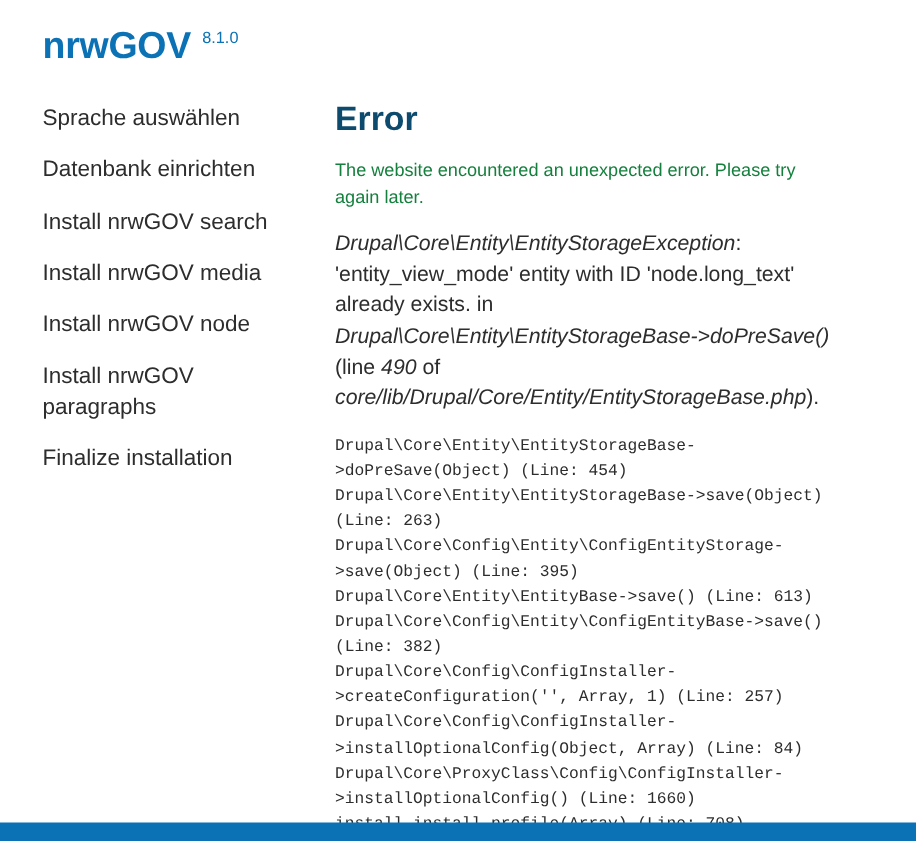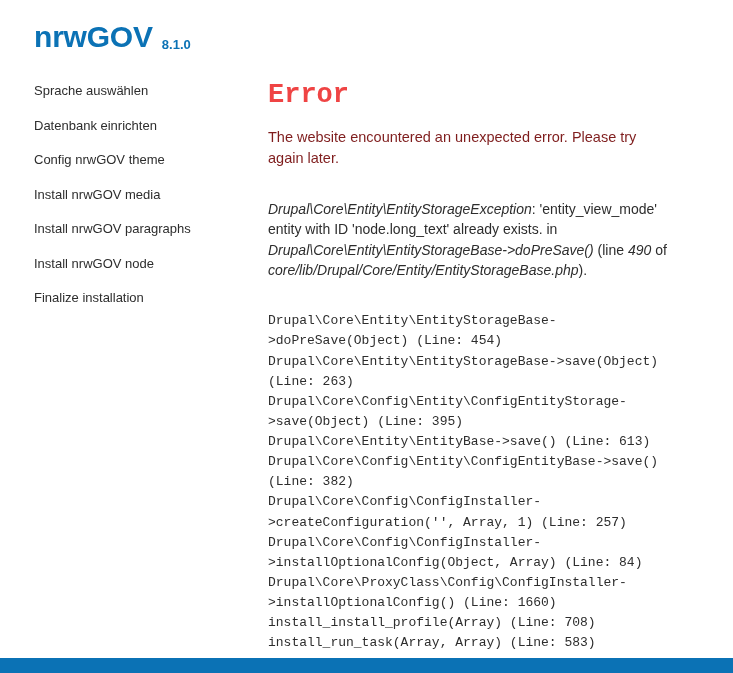--- a/index.html
+++ b/index.html
@@ -18,83 +18,83 @@
   .page {
     position: relative;
     width: 733px;
     height: 673px;
     box-sizing: border-box;
   }
   
   .site-header {
     padding: 22px 0 0 34px;
     display: flex;
-    align-items: flex-end;
+    align-items: flex-start;
     gap: 9px;
   }
   .site-name {
     font-size: 30px;
     font-weight: bold;
     color: #0b72b5;
     letter-spacing: -0.2px;
     line-height: 1;
   }
   .site-version {
     font-size: 13px;
     color: #0b72b5;
-    font-weight: bold;
+    font-weight: normal;
   }
   
   .layout {
     display: flex;
     padding-top: 30px;
   }
   .sidebar {
     width: 268px;
     flex: 0 0 268px;
     padding-left: 34px;
     box-sizing: border-box;
   }
   .task-list {
     list-style: none;
     margin: 0;
     padding: 0;
   }
   .task-list li {
-    font-size: 13px;
+    font-size: 18px;
     color: #2d2d2d;
     line-height: 1.35;
     margin-bottom: 17px;
     max-width: 190px;
   }
   .content {
     flex: 1 1 auto;
     padding-right: 26px;
     box-sizing: border-box;
   }
   h1.error-title {
-    font-family: Liberation Mono, monospace;
+    font-family: Liberation Sans, sans-serif;
     font-size: 27px;
     font-weight: bold;
-    color: #ef4444;
+    color: #0c4a6e;
     margin: 0 0 18px 0;
     line-height: 1;
   }
   .error-intro {
     font-size: 14.5px;
     line-height: 1.45;
-    color: #7f1d1d;
-    margin: 0 0 30px 0;
+    color: #15803d;
+    margin: 0 0 14px 0;
     max-width: 400px;
   }
   .error-detail {
-    font-size: 14px;
+    font-size: 17px;
     line-height: 1.45;
     color: #2d2d2d;
-    margin: 0 0 31px 0;
+    margin: 0 0 16px 0;
     max-width: 400px;
   }
   .error-detail em {
     font-style: italic;
   }
   .backtrace {
     font-family: "Liberation Mono", monospace;
     font-size: 13px;
     line-height: 1.55;
     color: #2d2d2d;
@@ -122,24 +122,24 @@
     <span class="site-name">nrwGOV</span>
     <span class="site-version">8.1.0</span>
   </div>
 
   <div class="layout">
 
     <div class="sidebar">
       <ul class="task-list">
         <li><span>Sprache auswählen</span></li>
         <li><span>Datenbank einrichten</span></li>
-        <li><span>Config nrwGOV theme</span></li>
+        <li><span>Install nrwGOV search</span></li>
         <li><span>Install nrwGOV media</span></li>
+        <li><span>Install nrwGOV node</span></li>
         <li><span>Install nrwGOV paragraphs</span></li>
-        <li><span>Install nrwGOV node</span></li>
         <li><span>Finalize installation</span></li>
       </ul>
     </div>
 
     <div class="content">
       <h1 class="error-title">Error</h1>
 
       <p class="error-intro">The website encountered an unexpected error. Please try again later.</p>
 
       <p class="error-detail"><em>Drupal\Core\Entity\EntityStorageException</em><span>: 'entity_view_mode' entity with ID 'node.long_text' already exists. in </span><em>Drupal\Core\Entity\EntityStorageBase-&gt;doPreSave()</em><span> (line </span><em>490</em><span> of </span><em>core/lib/Drupal/Core/Entity/EntityStorageBase.php</em><span>).</span></p>

